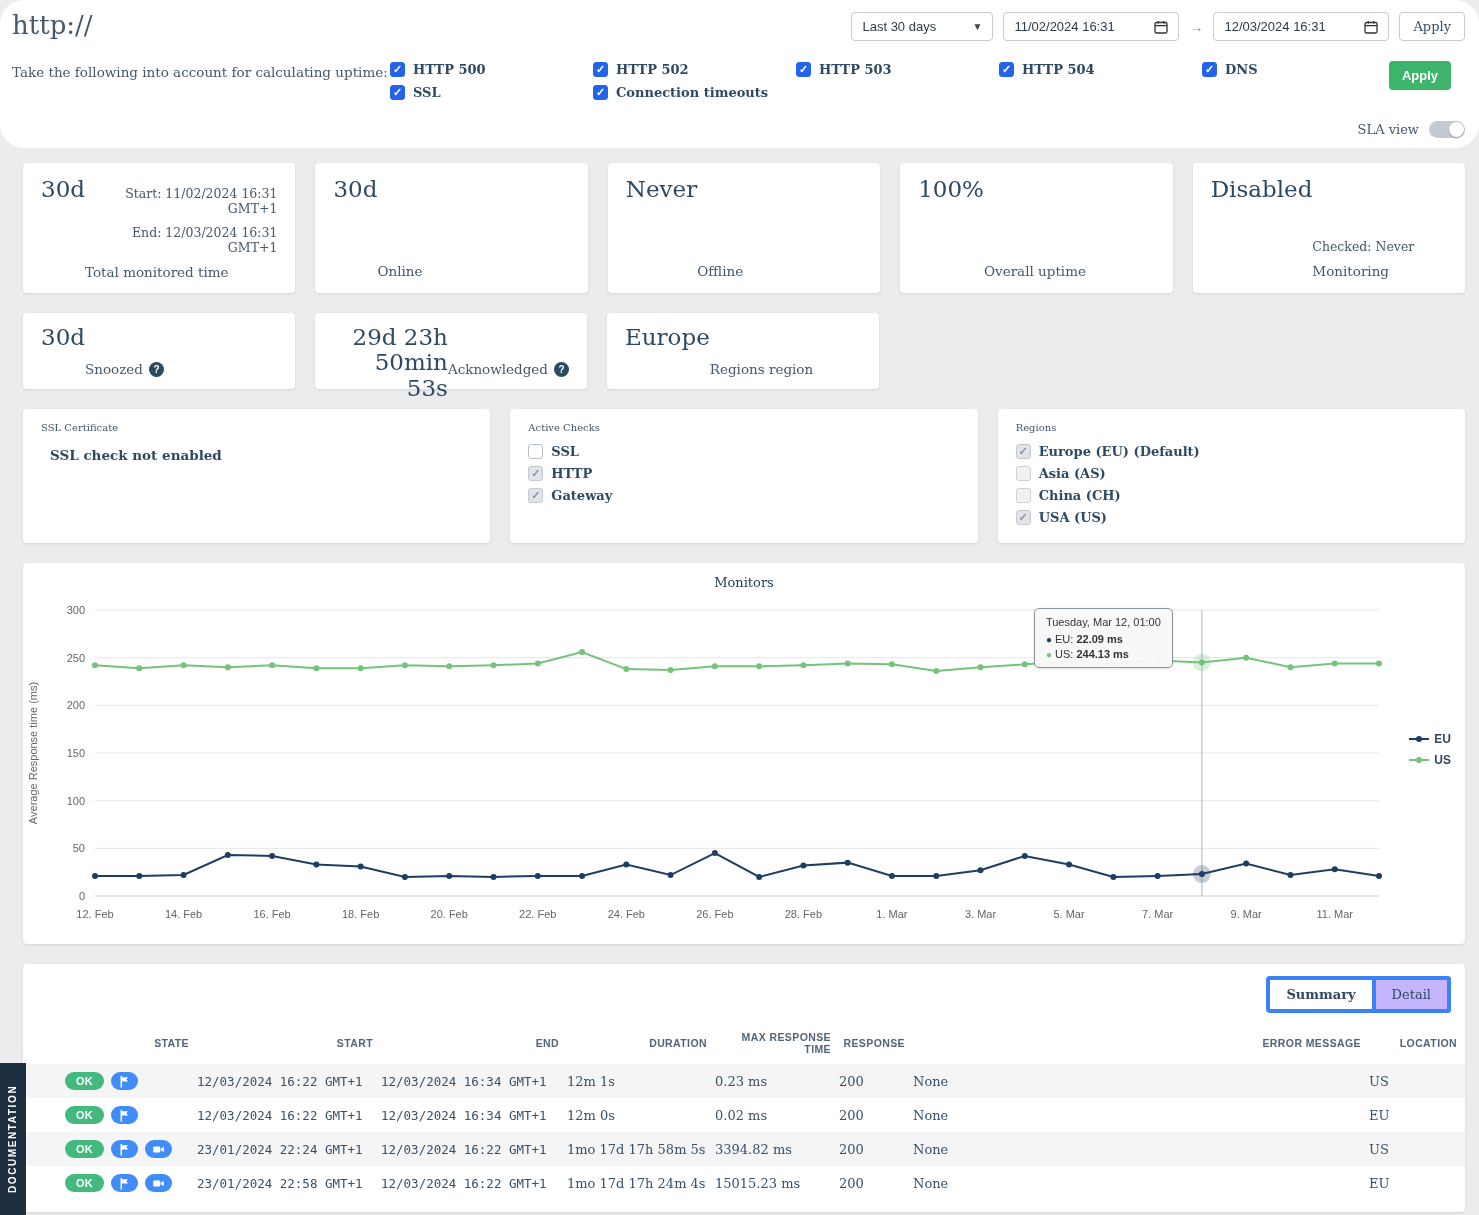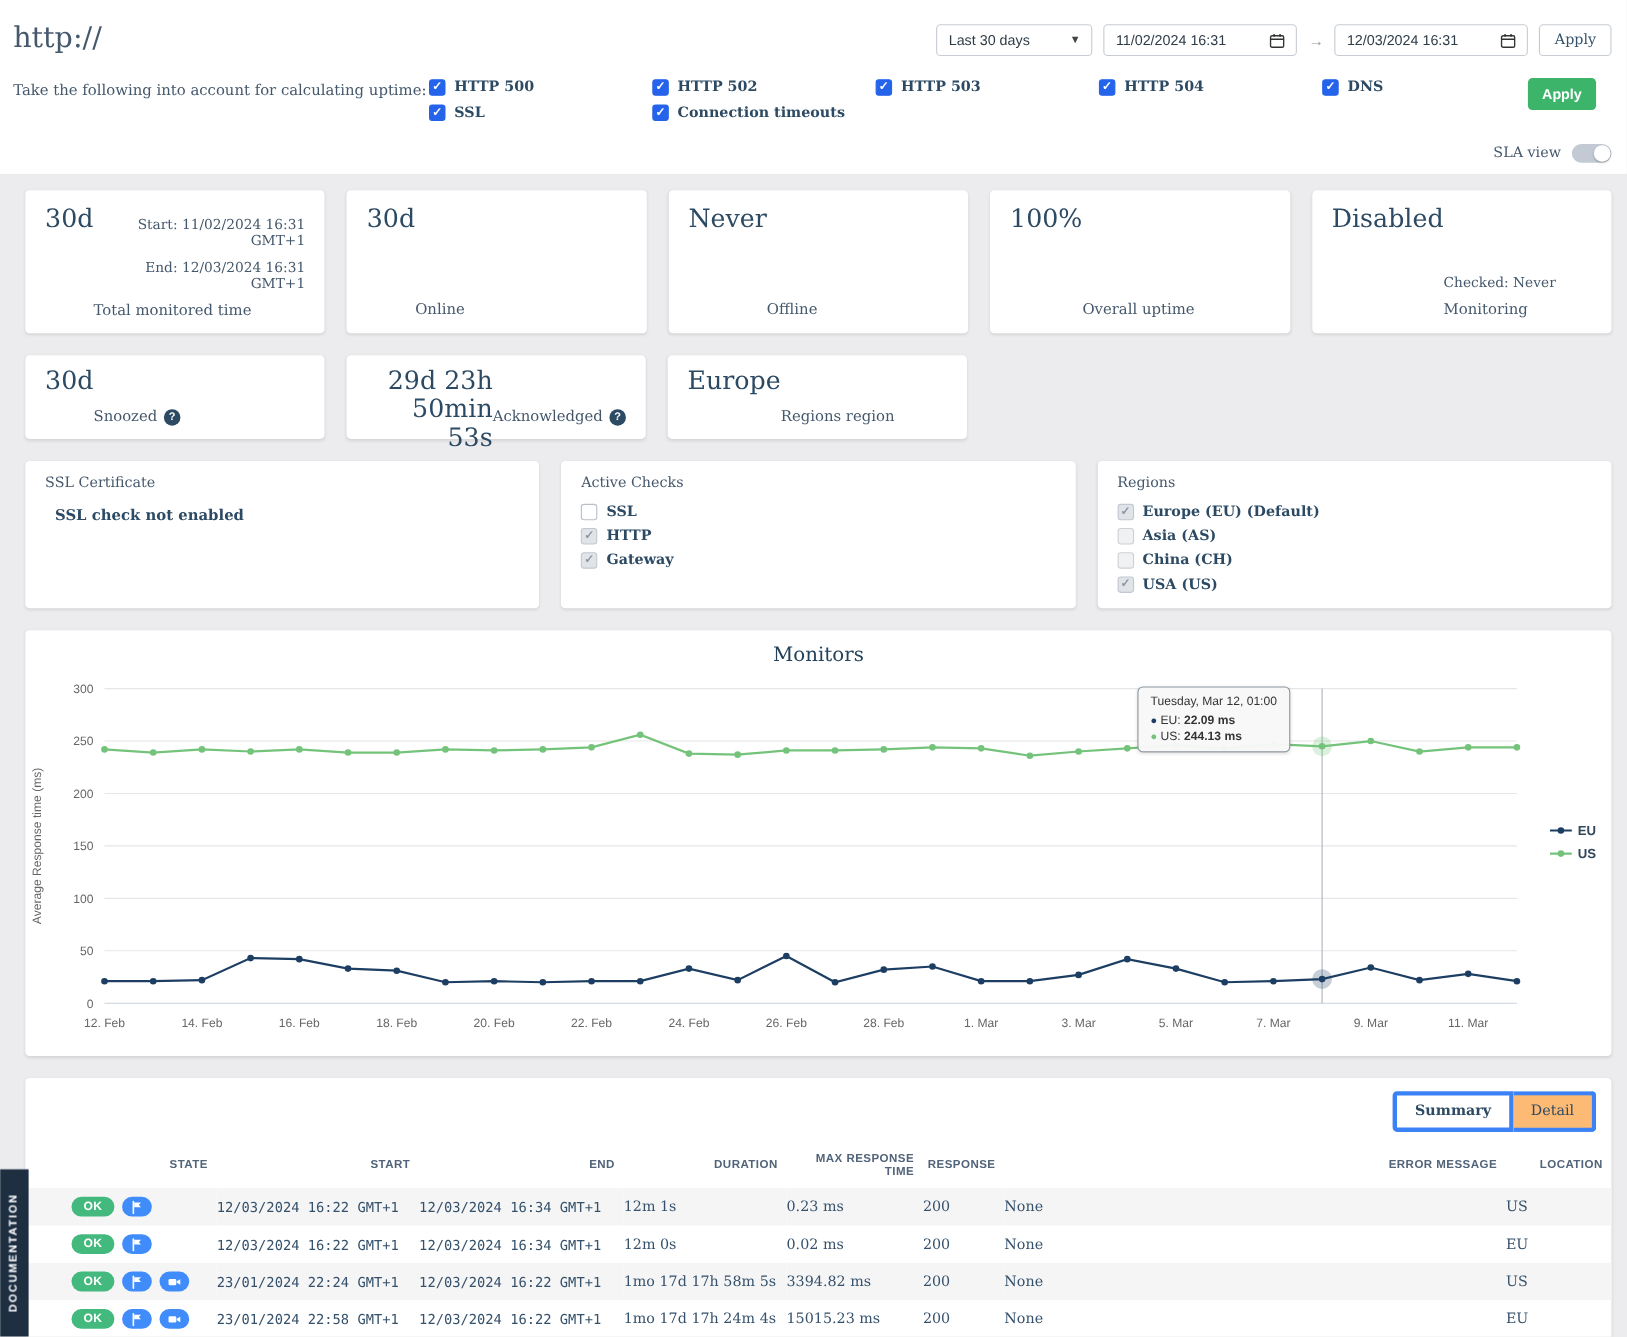--- a/index.html
+++ b/index.html
@@ -1,20 +1,20 @@
 <!DOCTYPE html>
 <html><head>
 <meta charset="utf-8">
 <style>
   * { box-sizing:border-box; margin:0; padding:0; }
   html,body { width:1479px; height:1215px; overflow:hidden; }
   body { background:#ececee; font-family:"Liberation Sans", sans-serif; color:#35516b; position:relative; }
 
   
-  .topbar { background:#fff; padding:20px 14px 10px 12px; position:relative; }
+  .topbar { background:#fff; padding:10px 14px 10px 12px; position:relative;border-radius:24px; }
   .tb-row1 { display:flex; justify-content:space-between; align-items:flex-start; }
   .page-title { font-family:"DejaVu Serif", serif; font-size:26px; font-weight:400; color:#46586c; }
   .controls { display:flex; align-items:center; gap:10px; margin-top:2px; }
   .select, .date-input { display:flex; align-items:center; justify-content:space-between; gap:8px;
     border:1px solid #c6ccd2; border-radius:4px; background:#fff; padding:6px 10px; font-size:13px; color:#2f3b47; }
   .select { width:142px; cursor:pointer; }
   .date-input { width:176px; }
   .caret { font-size:10px; color:#444; }
   .range-arrow { color:#8a949d; font-size:14px; }
   .btn-outline { border:1px solid #c6ccd2; background:#fff; color:#35516b; border-radius:4px;
@@ -52,49 +52,49 @@
   .stat-value { font-family:"DejaVu Serif", serif; font-size:23px; color:#2c4a63; line-height:1.1; }
   .stat-bottom { margin-top:auto; }
   .stat-line { font-size:12.5px; color:#44576b; margin-top:9px; font-family:"DejaVu Serif", serif; }
   .stat-label { font-size:13.5px; color:#44576b; margin-top:9px; font-family:"DejaVu Serif", serif;
     display:flex; align-items:center; gap:6px; }
   .help { width:15px; height:15px; border-radius:50%; background:#2c4a63; color:#fff; font-size:10px;
     font-weight:700; display:inline-flex; align-items:center; justify-content:center;
     font-family:"Liberation Sans", sans-serif; cursor:pointer; }
 
   .panel { flex:1; height:134px; padding:13px 18px; }
-  .panel-title { font-size:13px; color:#44576b; margin-bottom:11px; font-family:"DejaVu Serif", serif; }
+  .panel-title { font-size:10px; color:#44576b; margin-bottom:11px; font-family:"DejaVu Serif", serif; }
   .ssl-msg { font-size:13.5px; font-weight:700; color:#2c4a63; margin:14px 0 0 9px; font-family:"DejaVu Serif", serif; }
   .pitem { margin-bottom:7px; }
   .plabel { font-size:13px; font-weight:700; color:#2c4a63; font-family:"DejaVu Serif", serif; }
   .goto-btns { display:flex; flex-direction:column; gap:7px; margin-top:2px; }
   .goto-btn { width:100%; height:29px; border:1px solid #9fb0bd; background:#fff; color:#35516b;
     border-radius:4px; font-size:13px; font-family:"DejaVu Serif", serif; cursor:pointer; }
 
   
   .chart-card { padding:12px 0 10px 0; }
-  .chart-title { text-align:center; font-family:"DejaVu Serif", serif; font-size:18px; color:#22415a; margin-bottom:6px; }
+  .chart-title { text-align:center; font-family:"DejaVu Serif", serif; font-size:13px; color:#22415a; margin-bottom:6px; }
   .chart-wrap { position:relative; width:1442px; height:338px; }
   .tick { font-size:11px; fill:#666; font-family:"Liberation Sans", sans-serif; }
   .chart-tooltip { position:absolute; top:12px; background:rgba(248,248,248,.97); border:1px solid #8a949d;
     border-radius:5px; padding:7px 11px; font-size:11px; color:#333; white-space:nowrap; box-shadow:0 1px 3px rgba(0,0,0,.12); }
   .tip-title { margin-bottom:5px; }
   .tip-row { margin-top:3px; }
   .tip-dot { font-size:10px; }
   .chart-legend { position:absolute; right:14px; top:136px; display:flex; flex-direction:column; gap:7px;
     font-size:12px; font-weight:700; color:#33475b; }
   .leg-item { display:flex; align-items:center; gap:5px; cursor:pointer; }
 
   
   .table-card { padding:10px 0 12px 0; position:relative; }
   .tabs { display:flex; justify-content:flex-end; margin:2px 14px 8px 0; }
   .tab { border:4px solid #3b82f6; padding:7px 16px; font-size:13px; color:#2c4a63; cursor:pointer;
     font-family:"DejaVu Serif", serif; }
   .tab-active { font-weight:700; background:#fff; border-radius:4px 0 0 4px; }
-  .tab-inactive { border-left:none; background:#fdba74; border-radius:0 4px 4px 0; }
+  .tab-inactive { border-left:none; background:#c4b5fd; border-radius:0 4px 4px 0; }
   table { width:100%; border-collapse:collapse; table-layout:fixed; }
   th { font-size:10.5px; font-weight:700; color:#51647a; text-transform:uppercase; letter-spacing:.4px;
     text-align:right; padding:10px 8px 9px 0; }
   td { font-size:13px; color:#35516b; padding:8px 8px 8px 0; font-family:"DejaVu Serif", serif; }
   th:first-child, td:first-child { padding-left:42px; }
   tbody tr:nth-child(odd) { background:#f5f5f6; }
   .td-mono { font-family:"DejaVu Sans Mono", monospace; font-size:12.5px; }
   .state-wrap { display:inline-flex; align-items:center; gap:7px; }
   .ok-badge { background:#43b97e; color:#fff; font-size:11px; font-weight:700; letter-spacing:.3px;
     padding:3px 11px; border-radius:12px; font-family:"Liberation Sans", sans-serif; }

